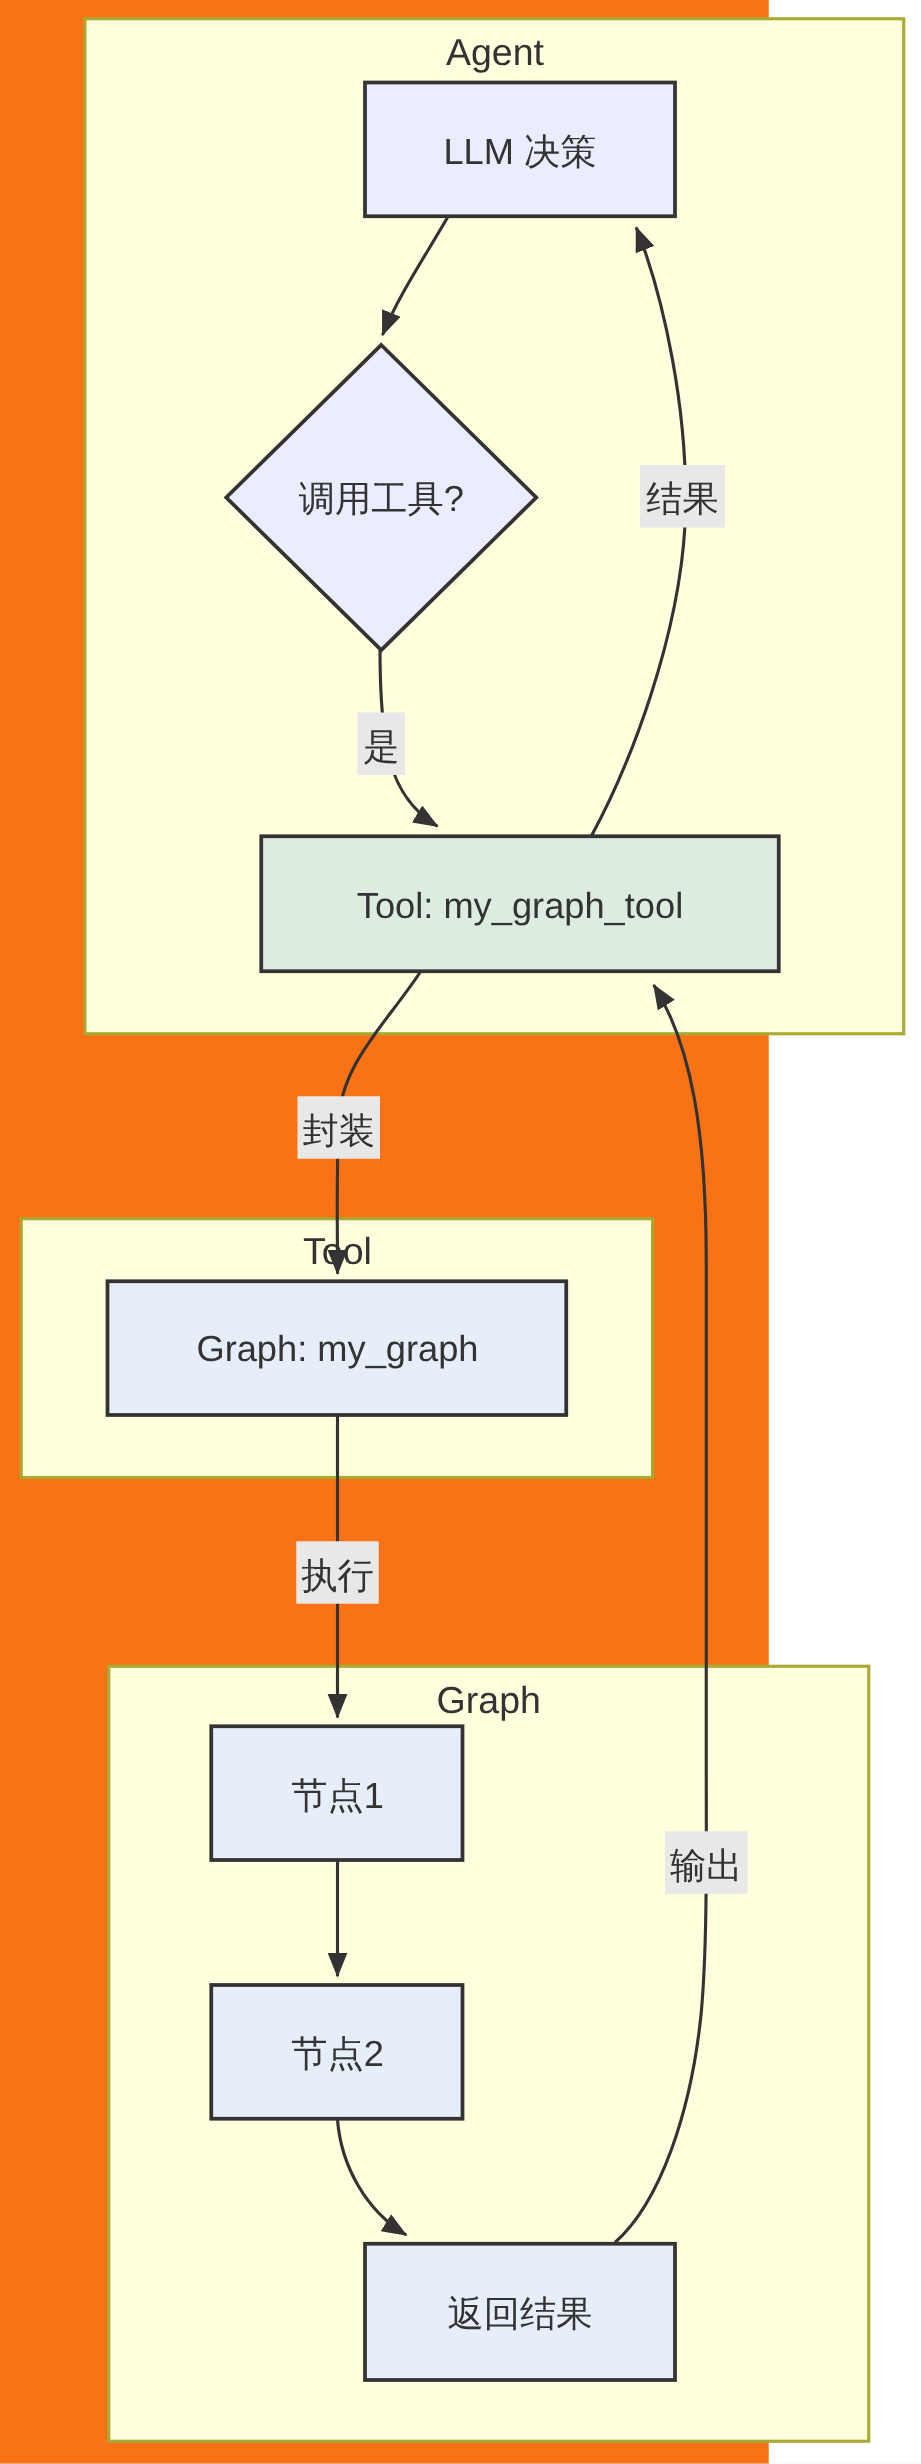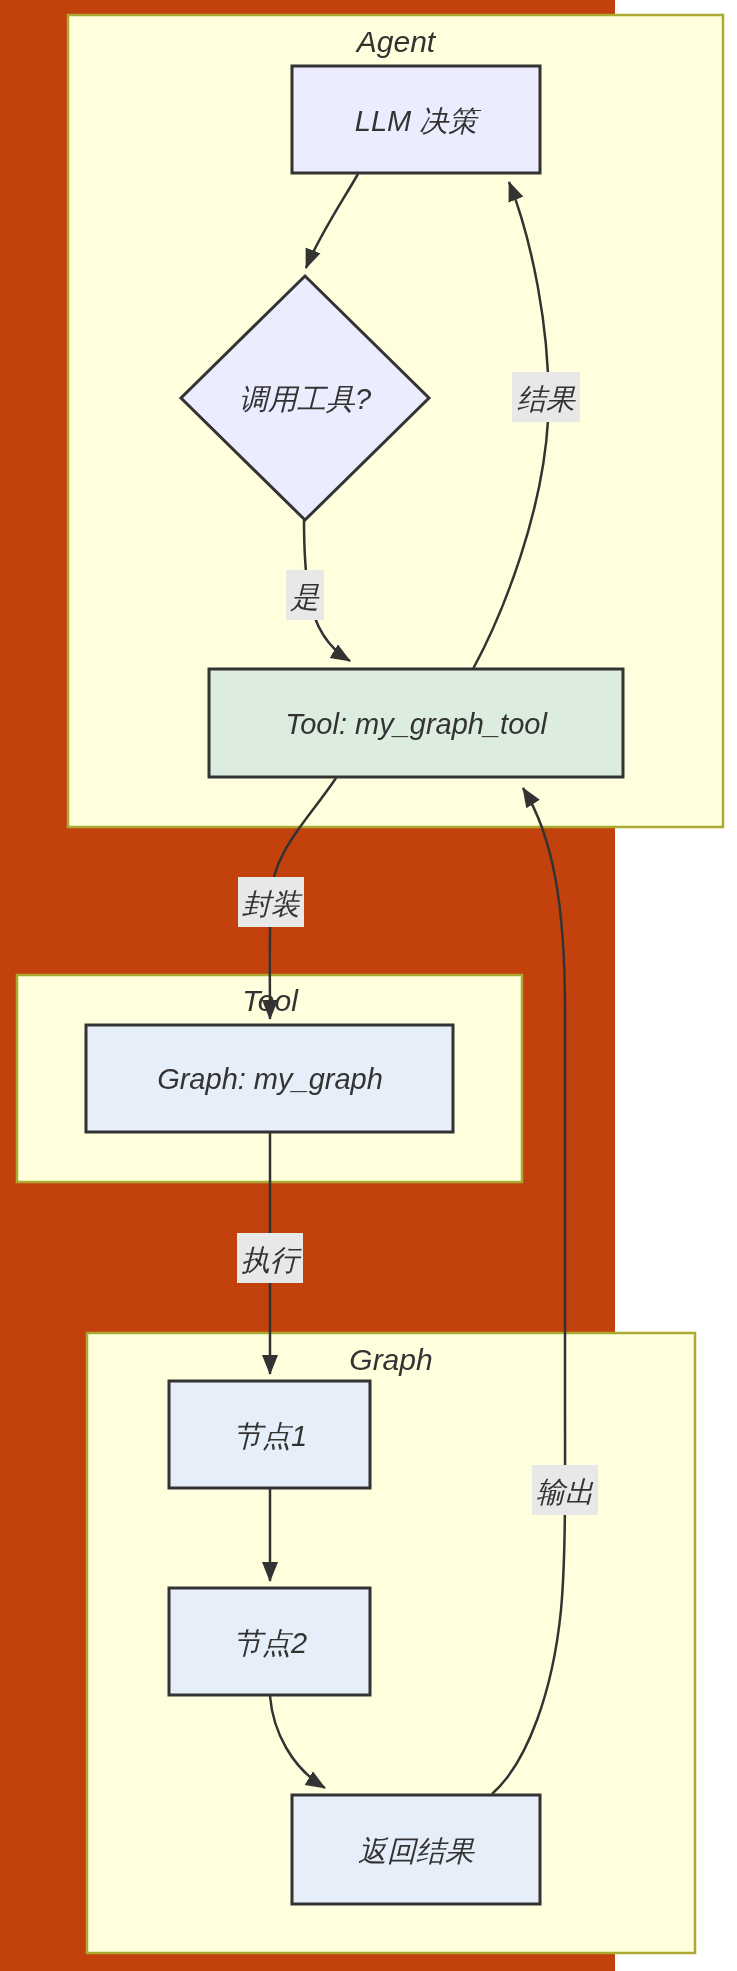--- a/index.html
+++ b/index.html
@@ -1,17 +1,17 @@
 <!DOCTYPE html>
 <html><head>
 <meta charset="utf-8">
 <style>
   html,body{margin:0;padding:0;background:#ffffff;}
-  .stage{width:615px;height:1971px;position:relative;background:#c2410c;
-         font-family:"Liberation Sans","DejaVu Sans",sans-serif;font-style:italic;}
+  .stage{width:615px;height:1971px;position:relative;background:#f97316;
+         font-family:"Liberation Sans","DejaVu Sans",sans-serif;}
   svg{display:block;}
   text{fill:#333333;font-family:"Liberation Sans","DejaVu Sans",sans-serif;}
   .node-label{font-size:29px;}
   .sub-title{font-size:30px;}
   .edge-label{font-size:29px;}
   .edge{fill:none;stroke:#333333;stroke-width:2.5px;}
   .node-rect{stroke:#333333;stroke-width:3px;}
   .sub-rect{fill:#ffffde;stroke:#aaaa33;stroke-width:2.5px;}
   .lbl-bg{fill:#e8e8e8;}
 </style>

